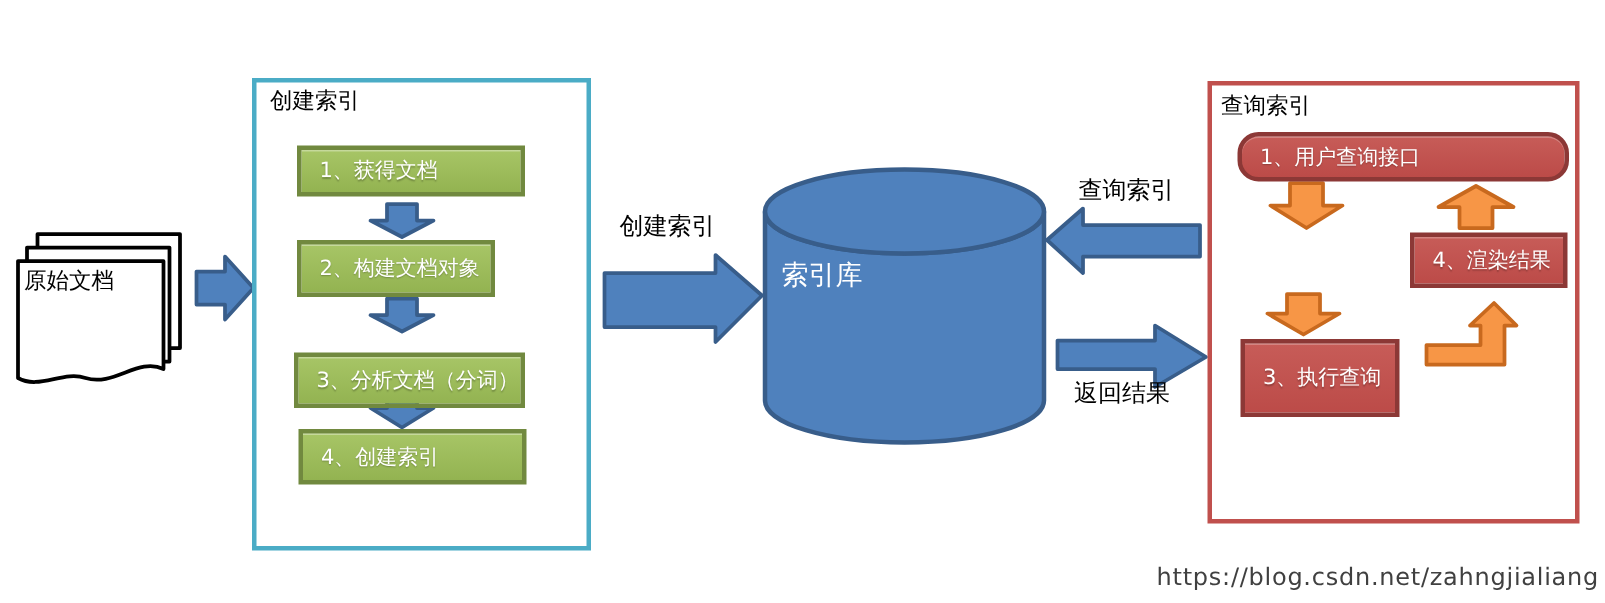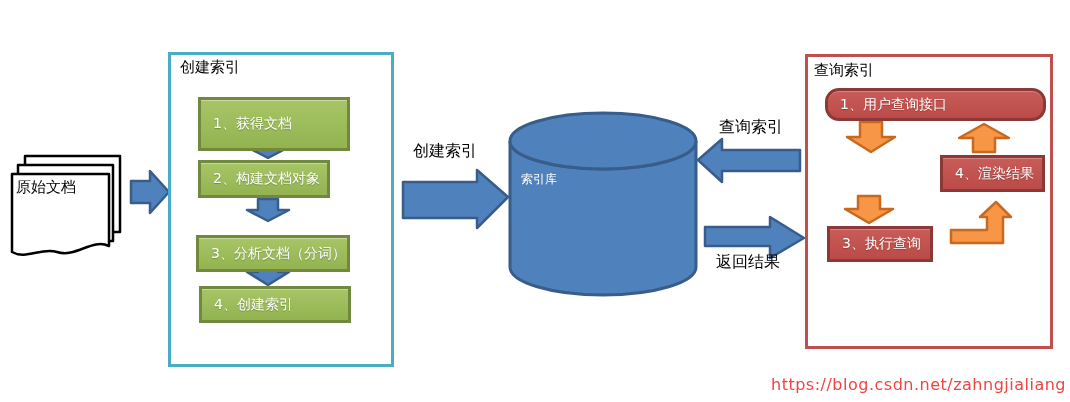--- a/index.html
+++ b/index.html
@@ -21,23 +21,23 @@
     background:linear-gradient(#a7c566,#93b351);
     border:3px solid #71893f;
     box-shadow:inset 0 1px 0 rgba(255,255,255,.35);
   }
   .step-red {
     background:linear-gradient(#c75c58,#bc4b48);
     border:3px solid #8c3836;
     box-shadow:inset 0 1px 0 rgba(255,255,255,.25);
   }
   .flow-label { position:absolute; color:#000; font-size:16px; white-space:nowrap; }
-  .shape-label { position:absolute; color:#fff; font-size:12px; white-space:nowrap; }
+  .shape-label { position:absolute; color:#fff; font-size:18px; white-space:nowrap; }
   .watermark {
-    position:absolute; right:4px; bottom:8px; color:#ef4444; font-size:16px;
+    position:absolute; right:4px; bottom:8px; color:#404040; font-size:16px;
     white-space:nowrap; letter-spacing:0.5px;
   }
 </style>
 </head>
 <body>
 
 <div class="stage">
 
   <svg class="layer" width="1070" height="402" viewBox="0 0 1070 402">
 
@@ -67,31 +67,31 @@
     <polygon points="860,122 882,122 882,137 895,137 871,152 847,137 860,137" fill="#f79646" stroke="#c8691e" stroke-width="2.5" stroke-linejoin="round"></polygon>
     <polygon points="973,152 973,138 959,138 984,124 1009,138 995,138 995,152" fill="#f79646" stroke="#c8691e" stroke-width="2.5" stroke-linejoin="round"></polygon>
     <polygon points="858,196 880,196 880,209 893,209 869,223 845,209 858,209" fill="#f79646" stroke="#c8691e" stroke-width="2.5" stroke-linejoin="round"></polygon>
     <polygon points="951,230 987,230 987,217 980,217 996,202 1011,217 1003,217 1003,243 951,243" fill="#f79646" stroke="#c8691e" stroke-width="2.5" stroke-linejoin="round"></polygon>
   </svg>
 
   <div class="panel-title" style="left:16px; top:178px;">原始文档</div>
 
   <div class="panel panel-cyan" style="left:168px; top:52px; width:226px; height:315px;"></div>
   <div class="panel-title" style="left:180px; top:58px;">创建索引</div>
-  <div class="step step-green" style="left:198px; top:97px;  width:152px; height:54px;">1、获得文档</div>
+  <div class="step step-green" style="left:198px; top:97px;  width:152px; height:34px;">1、获得文档</div>
   <div class="step step-green" style="left:198px; top:160px; width:132px; height:38px;">2、构建文档对象</div>
   <div class="step step-green" style="left:196px; top:223px; width:154px; height:37px;margin-top:12px;">3、分析文档（分词）</div>
   <div class="step step-green" style="left:199px; top:286px; width:152px; height:37px;">4、创建索引</div>
 
   <div class="flow-label" style="left:413px; top:141px;">创建索引</div>
   <div class="flow-label" style="left:719px; top:117px;">查询索引</div>
   <div class="flow-label" style="left:716px; top:252px;">返回结果</div>
 
   <div class="shape-label" style="left:521px; top:171px;">索引库</div>
 
   <div class="panel panel-red" style="left:805px; top:54px; width:248px; height:295px;"></div>
   <div class="panel-title" style="left:814px; top:61px;">查询索引</div>
   <div class="step step-red" style="left:825px; top:88px;  width:221px; height:33px;border-radius:14px;">1、用户查询接口</div>
-  <div class="step step-red" style="left:827px; top:226px; width:106px; height:36px;">3、执行查询</div>
+  <div class="step step-red" style="left:827px; top:226px; width:106px; height:52px;">3、执行查询</div>
   <div class="step step-red" style="left:940px; top:155px; width:105px; height:37px;">4、渲染结果</div>
 
   <div class="watermark">https://blog.csdn.net/zahngjialiang</div>
 </div>
 
 </body></html>

